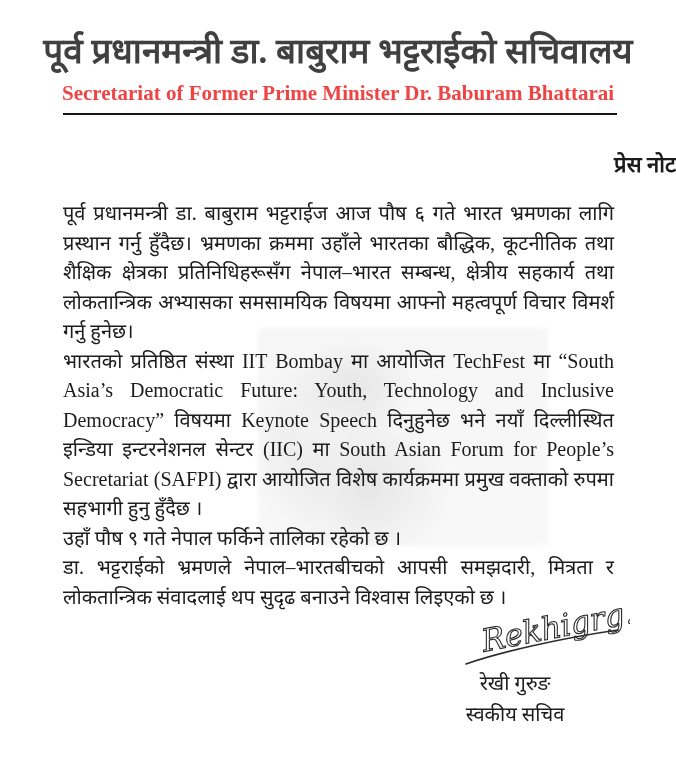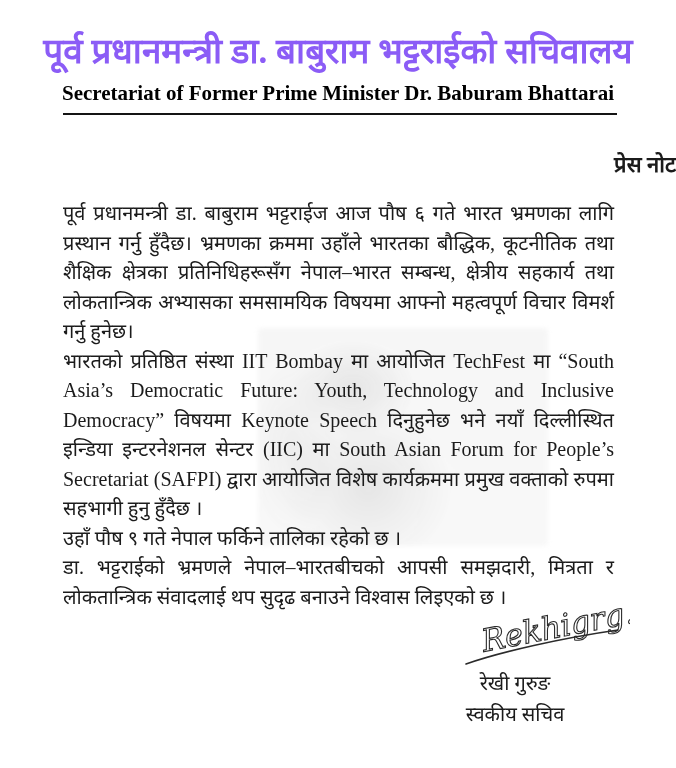--- a/index.html
+++ b/index.html
@@ -63,22 +63,22 @@
   .sig-name,.sig-role,.sig-date{
     font-size:20px;line-height:31px;
   }
 </style>
 </head>
 <body>
 
 <div class="page">
 
   <div class="letterhead">
-    <h1 class="lh-title" style="color: #8b5cf6; text-align: center;">पूर्व प्रधानमन्त्री डा. बाबुराम भट्टराईको सचिवालय</h1>
-    <h2 class="lh-sub" style="color: #000000;">Secretariat of Former Prime Minister Dr. Baburam Bhattarai</h2>
+    <h1 class="lh-title" style="color: #404040; text-align: center;">पूर्व प्रधानमन्त्री डा. बाबुराम भट्टराईको सचिवालय</h1>
+    <h2 class="lh-sub" style="color: #ef4444;">Secretariat of Former Prime Minister Dr. Baburam Bhattarai</h2>
     <div class="lh-rule"></div>
   </div>
 
   <div class="watermark"></div>
 
   <h3 class="pn-heading">प्रेस नोट</h3>
 
   <div class="body">
 
     <div class="para">

